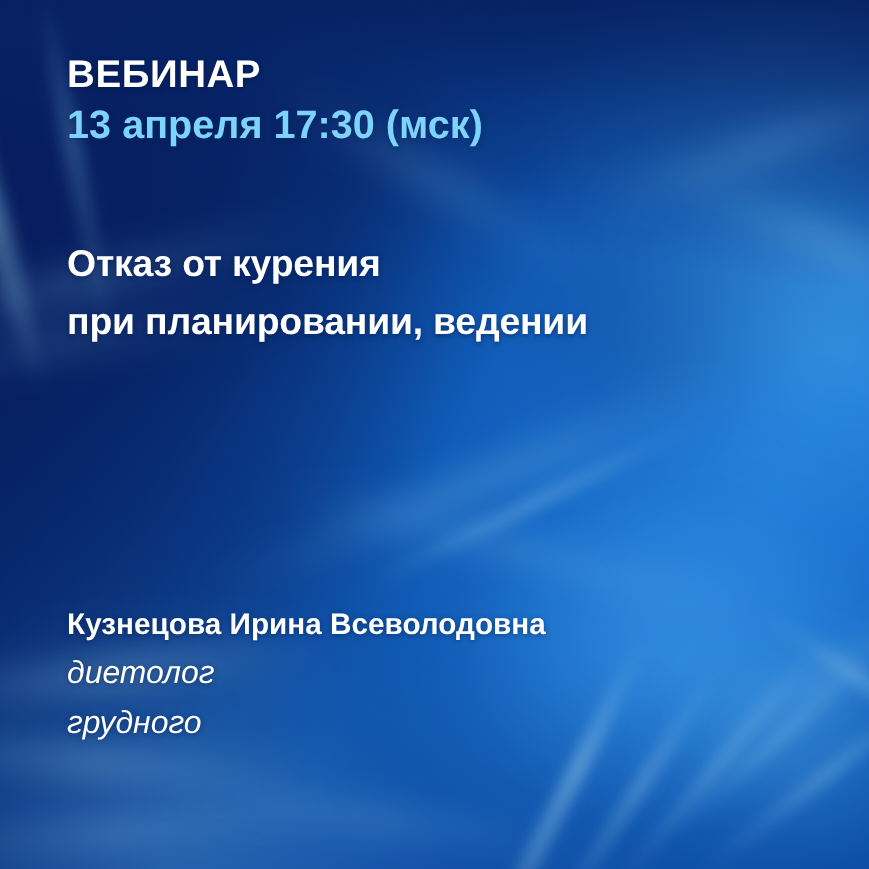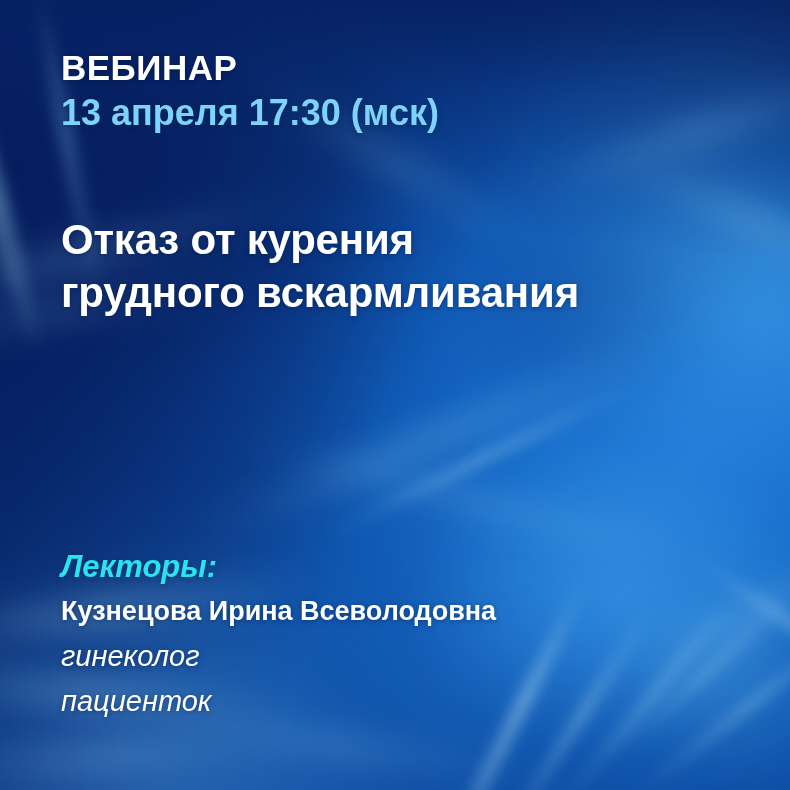--- a/index.html
+++ b/index.html
@@ -100,21 +100,21 @@
     white-space: nowrap;
   }
 
   #title-block {
     position: absolute;
     left: 61px;
     top: 214px;
   }
   .title-line {
     display: block;
-    font-size: 42px;
+    font-size: 34px;
     font-weight: 700;
     line-height: 52.5px;
     color: #ffffff;
     letter-spacing: -0.2px;
     text-shadow: 0 1px 5px rgba(0,25,70,0.5);
     white-space: nowrap;
   }
 
   #lecturers-block {
     position: absolute;
@@ -205,30 +205,29 @@
 
   <div id="content">
 
     <div class="kicker-block">
       <span id="kicker">ВЕБИНАР</span>
       <span id="date-time">13 апреля 17:30 (мск)</span>
     </div>
 
     <div id="title-block">
       <span class="title-line">Отказ от курения</span>
-      <span class="title-line">грудного вскармливания</span>
+      <span class="title-line">при планировании, ведении</span>
     </div>
 
     <div id="lecturers-block">
-      <span id="lecturers-label">Лекторы:</span>
 
       <div>
         <span class="lecturer-name">Кузнецова Ирина Всеволодовна</span>
-        <span class="lecturer-role">гинеколог</span>
+        <span class="lecturer-role">диетолог</span>
       </div>
 
       <div>
-        <span class="lecturer-role">пациенток</span>
+        <span class="lecturer-role">грудного</span>
       </div>
     </div>
 
   </div>
 </div>
 
 </body></html>

